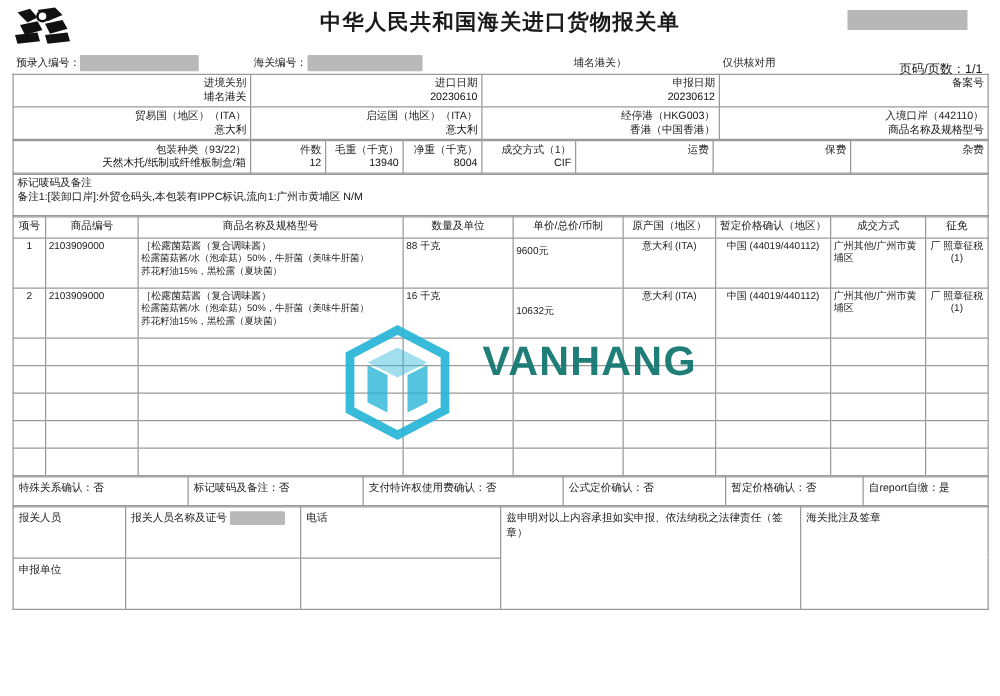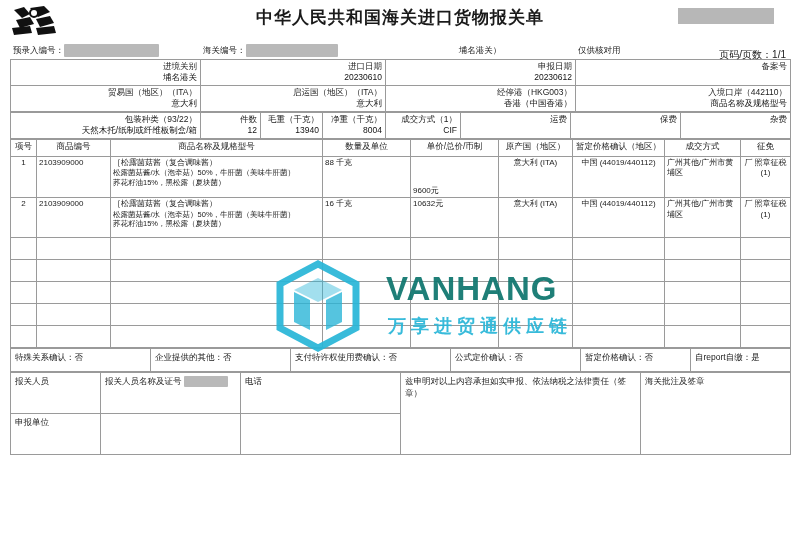--- a/index.html
+++ b/index.html
@@ -235,20 +235,26 @@
       </td>
     </tr>
   </tbody>
     </table>
 
   <table class="grid">
     <colgroup>
         <col style="width:780px">
       </colgroup>
     <tbody>
+    <tr>
+      <td style="height:30px">
+        <span class="lbl">标记唛码及备注</span>
+        <span class="val mark-line">备注1:[装卸口岸]:外贸仓码头,本包装有IPPC标识,流向1:广州市黄埔区 N/M</span>
+      </td>
+    </tr>
   </tbody>
     </table>
 
   <table class="goods">
     <colgroup>
       <col style="width:26px">
         <col style="width:74px">
         <col style="width:212px">
       <col style="width:88px">
         <col style="width:88px">
@@ -275,41 +281,41 @@
       <td>2103909000</td>
       <td>
         <div>［松露菌菇酱（复合调味酱）</div>
         <div class="small">松露菌菇酱/水（泡牵菇）50%，牛肝菌（美味牛肝菌）</div>
         <div class="small">荞花籽油15%，黑松露（夏块菌）</div>
       </td>
       <td>
         <div>88 千克</div>
       </td>
       <td>
-        <div style="margin-top:28px">9600元</div>
+        <div style="margin-top:4px">9600元</div>
       </td>
       <td class="center">意大利 (ITA)</td>
       <td class="center">中国 (44019/440112)</td>
       <td>广州其他/广州市黄埔区</td>
       <td class="center">厂 照章征税 (1)</td>
     </tr>
 
     <tr class="r">
       <td class="center">2</td>
       <td>2103909000</td>
       <td>
         <div>［松露菌菇酱（复合调味酱）</div>
         <div class="small">松露菌菇酱/水（泡牵菇）50%，牛肝菌（美味牛肝菌）</div>
         <div class="small">荞花籽油15%，黑松露（夏块菌）</div>
       </td>
       <td>
         <div>16 千克</div>
       </td>
       <td>
-        <div style="">10632元</div>
+        <div style="margin-top:12px">10632元</div>
       </td>
       <td class="center">意大利 (ITA)</td>
       <td class="center">中国 (44019/440112)</td>
       <td>广州其他/广州市黄埔区</td>
       <td class="center">厂 照章征税 (1)</td>
     </tr>
 
     <tr class="blank">
           <td></td>
           <td></td>
@@ -376,21 +382,21 @@
       <col style="width:130px">
         <col style="width:110px">
         <col style="width:100px">
     </colgroup>
     <tbody>
         <tr>
       <td>
         <span>特殊关系确认：</span><span>否</span>
       </td>
       <td>
-        <span>企业提供的其他：</span><span>否</span>
+        <span>标记唛码及备注：</span><span>否</span>
       </td>
       <td>
         <span>支付特许权使用费确认：</span><span>否</span>
       </td>
       <td>
         <span>公式定价确认：</span><span>否</span>
       </td>
       <td>
         <span>暂定价格确认：</span><span>否</span>
       </td>
@@ -443,16 +449,15 @@
       <g fill="none" stroke="#29b6d8" stroke-width="7">
         <path d="M22 30 L60 10 L98 30 L98 74 L60 94 L22 74 Z"></path>
       </g>
       <g fill="#29b6d8" opacity=".85">
         <path d="M36 38 L36 68 L52 76 L52 46 Z"></path>
         <path d="M68 46 L68 76 L84 68 L84 38 Z"></path>
         <path d="M36 36 L60 24 L84 36 L60 48 Z" opacity=".55"></path>
       </g>
     </svg>
     <div class="wm-text">VANHANG</div>
-    <div class="wm-sub">万享进贸通供应链</div>
   </div>
 
 </div>
 
 </body></html>

